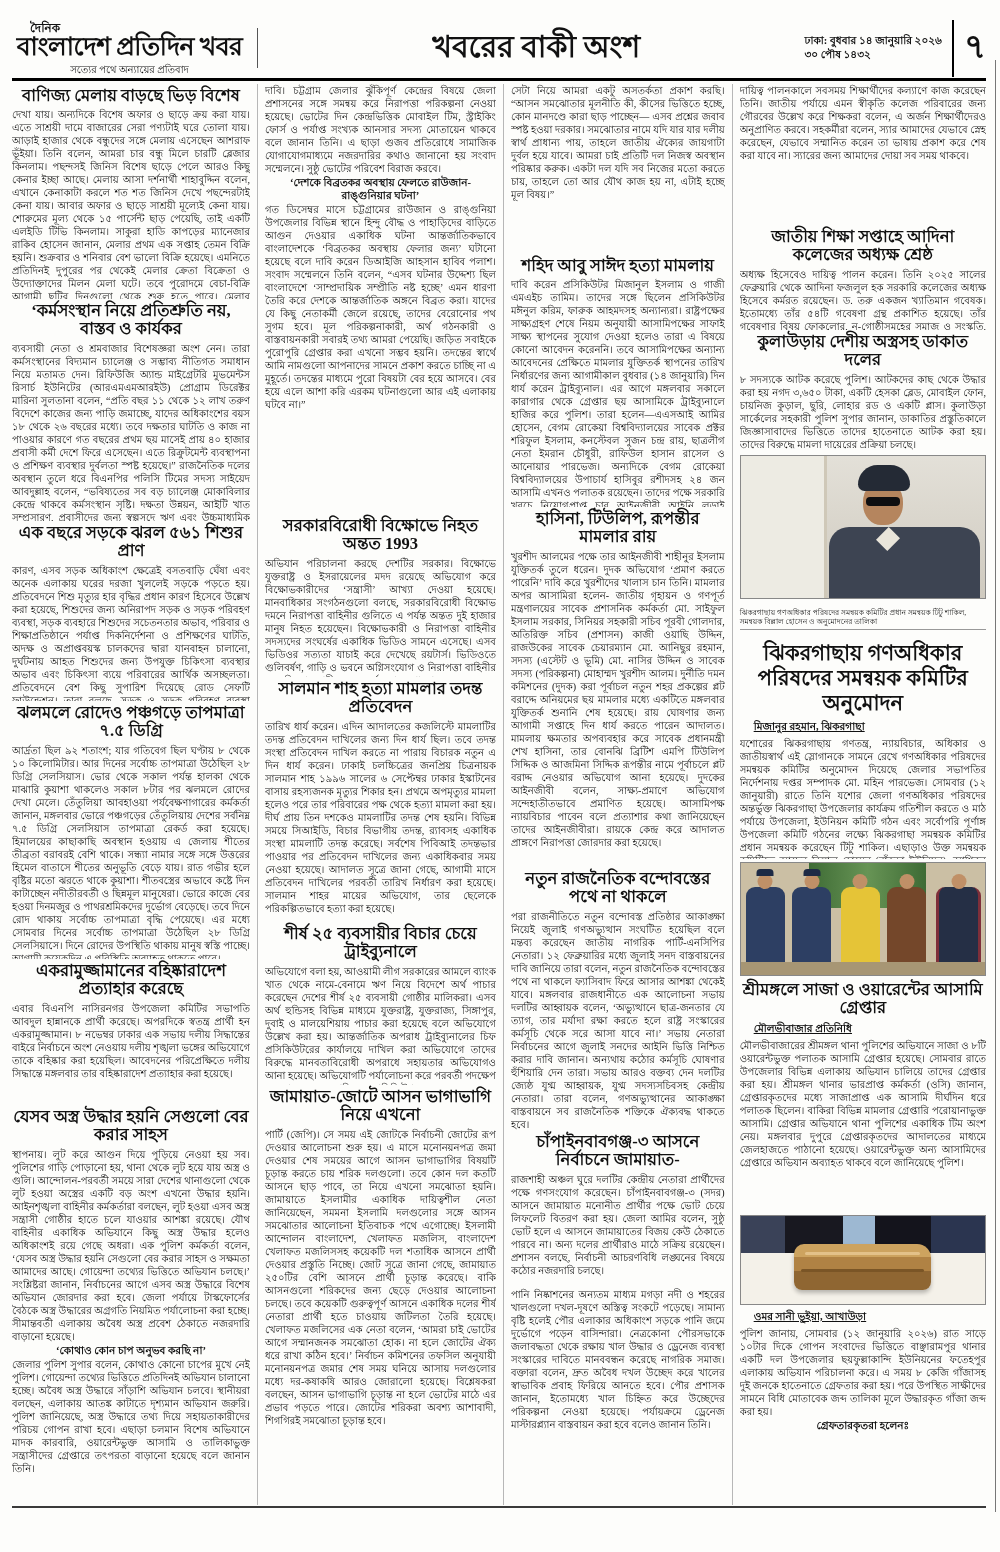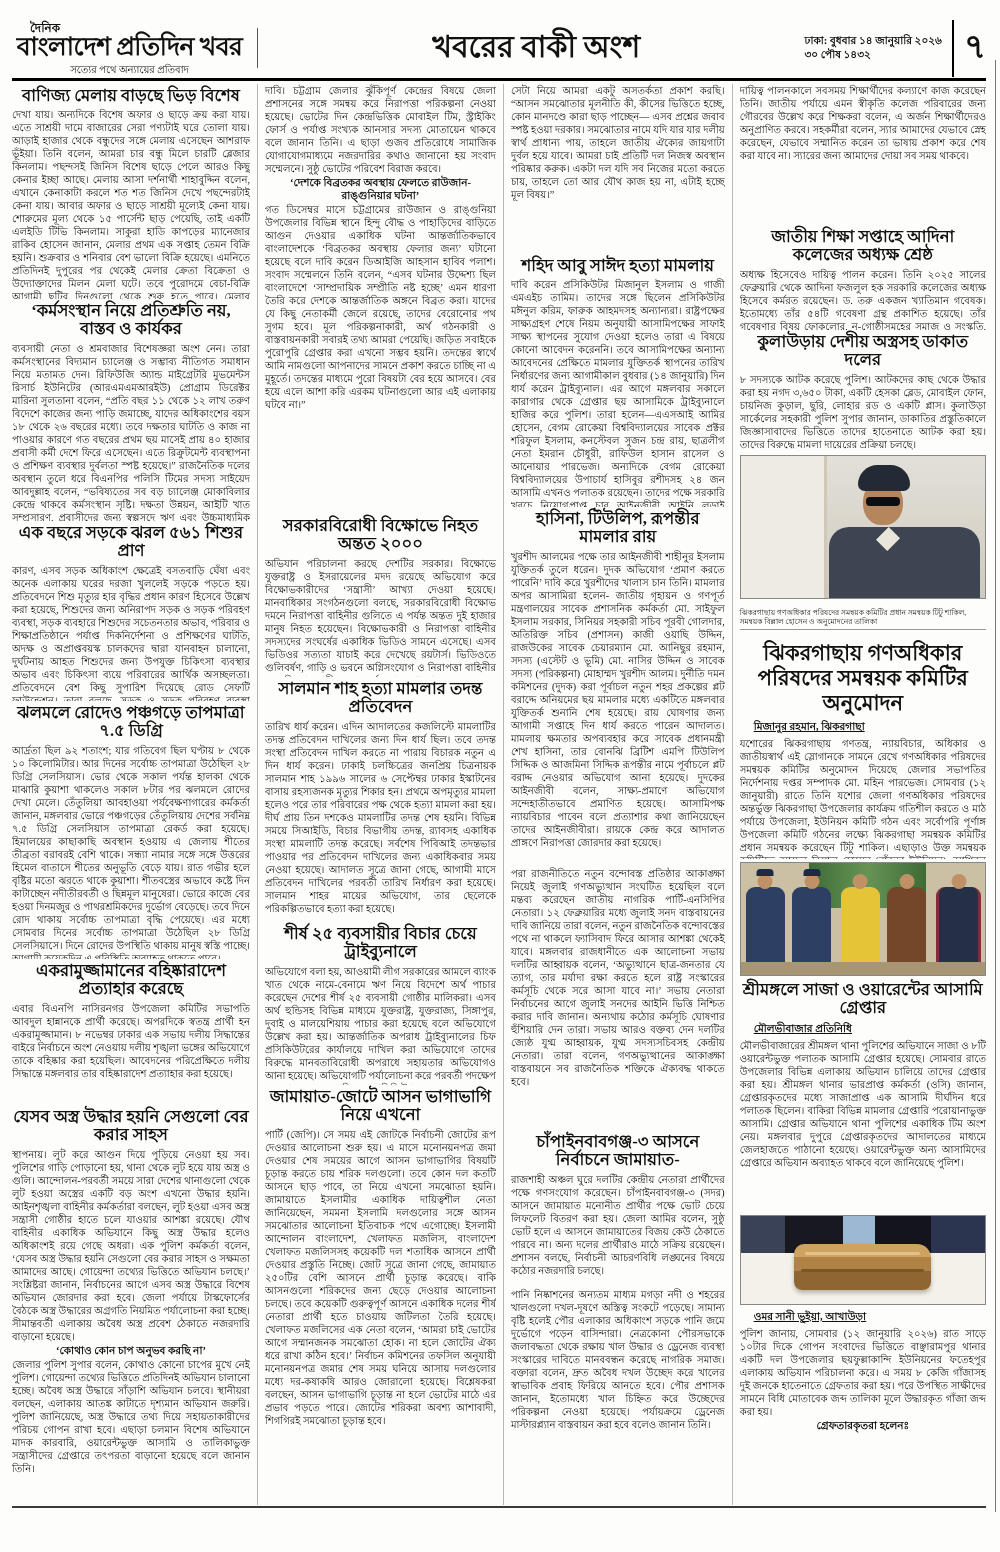--- a/index.html
+++ b/index.html
@@ -117,21 +117,21 @@
       </article>
     </div>
 
     <div class="col">
       <article style="height:430px">
         <p>দাবি। চট্টগ্রাম জেলার ঝুঁকিপূর্ণ কেন্দ্রের বিষয়ে জেলা প্রশাসনের সঙ্গে সমন্বয় করে নিরাপত্তা পরিকল্পনা নেওয়া হয়েছে। ভোটের দিন কেন্দ্রভিত্তিক মোবাইল টিম, স্ট্রাইকিং ফোর্স ও পর্যাপ্ত সংখ্যক আনসার সদস্য মোতায়েন থাকবে বলে জানান তিনি। এ ছাড়া গুজব প্রতিরোধে সামাজিক যোগাযোগমাধ্যমে নজরদারির কথাও জানানো হয় সংবাদ সম্মেলনে। সুষ্ঠু ভোটের পরিবেশ বিরাজ করবে।</p>
         <p class="subhead">‘দেশকে বিব্রতকর অবস্থায় ফেলতে রাউজান-রাঙ্গুনিয়ার ঘটনা’</p>
         <p>গত ডিসেম্বর মাসে চট্টগ্রামের রাউজান ও রাঙ্গুনিয়া উপজেলার বিভিন্ন স্থানে হিন্দু বৌদ্ধ ও পাহাড়িদের বাড়িতে আগুন দেওয়ার একাধিক ঘটনা আন্তর্জাতিকভাবে বাংলাদেশকে ‘বিব্রতকর অবস্থায় ফেলার জন্য’ ঘটানো হয়েছে বলে দাবি করেন ডিআইজি আহসান হাবিব পলাশ। সংবাদ সম্মেলনে তিনি বলেন, “এসব ঘটনার উদ্দেশ্য ছিল বাংলাদেশে ‘সাম্প্রদায়িক সম্প্রীতি নষ্ট হচ্ছে’ এমন ধারণা তৈরি করে দেশকে আন্তর্জাতিক অঙ্গনে বিব্রত করা। যাদের যে কিছু নেতাকর্মী জেলে রয়েছে, তাদের বেরোনোর পথ সুগম হবে। মূল পরিকল্পনাকারী, অর্থ গঠনকারী ও বাস্তবায়নকারী সবারই তথ্য আমরা পেয়েছি। জড়িত সবাইকে পুরোপুরি গ্রেপ্তার করা এখনো সম্ভব হয়নি। তদন্তের স্বার্থে আমি নামগুলো আপনাদের সামনে প্রকাশ করতে চাচ্ছি না এ মুহূর্তে। তদন্তের মাধ্যমে পুরো বিষয়টা বের হয়ে আসবে। বের হয়ে এলে আশা করি এরকম ঘটনাগুলো আর এই এলাকায় ঘটবে না।”</p>
       </article>
       <article style="height:163px">
-        <h2>সরকারবিরোধী বিক্ষোভে নিহত অন্তত ২০০০</h2>
+        <h2>সরকারবিরোধী বিক্ষোভে নিহত অন্তত 1993</h2>
         <p>অভিযান পরিচালনা করছে দেশটির সরকার। বিক্ষোভে যুক্তরাষ্ট্র ও ইসরায়েলের মদদ রয়েছে অভিযোগ করে বিক্ষোভকারীদের ‘সন্ত্রাসী’ আখ্যা দেওয়া হয়েছে। মানবাধিকার সংগঠনগুলো বলছে, সরকারবিরোধী বিক্ষোভ দমনে নিরাপত্তা বাহিনীর গুলিতে এ পর্যন্ত অন্তত দুই হাজার মানুষ নিহত হয়েছেন। বিক্ষোভকারী ও নিরাপত্তা বাহিনীর সদস্যদের সংঘর্ষের একাধিক ভিডিও সামনে এসেছে। এসব ভিডিওর সত্যতা যাচাই করে দেখেছে রয়টার্স। ভিডিওতে গুলিবর্ষণ, গাড়ি ও ভবনে অগ্নিসংযোগ ও নিরাপত্তা বাহিনীর সঙ্গে বিক্ষোভকারীদের সংঘর্ষের দৃশ্য দেখা গেছে।</p>
       </article>
       <article style="height:245px">
         <h2>সালমান শাহ হত্যা মামলার তদন্ত প্রতিবেদন</h2>
         <p>তারিখ ধার্য করেন। এদিন আদালতের কজলিস্টে মামলাটির তদন্ত প্রতিবেদন দাখিলের জন্য দিন ধার্য ছিল। তবে তদন্ত সংস্থা প্রতিবেদন দাখিল করতে না পারায় বিচারক নতুন এ দিন ধার্য করেন। ঢাকাই চলচ্চিত্রের জনপ্রিয় চিত্রনায়ক সালমান শাহ ১৯৯৬ সালের ৬ সেপ্টেম্বর ঢাকার ইস্কাটনের বাসায় রহস্যজনক মৃত্যুর শিকার হন। প্রথমে অপমৃত্যুর মামলা হলেও পরে তার পরিবারের পক্ষ থেকে হত্যা মামলা করা হয়। দীর্ঘ প্রায় তিন দশকেও মামলাটির তদন্ত শেষ হয়নি। বিভিন্ন সময়ে সিআইডি, বিচার বিভাগীয় তদন্ত, র‍্যাবসহ একাধিক সংস্থা মামলাটি তদন্ত করেছে। সর্বশেষ পিবিআই তদন্তভার পাওয়ার পর প্রতিবেদন দাখিলের জন্য একাধিকবার সময় নেওয়া হয়েছে। আদালত সূত্রে জানা গেছে, আগামী মাসে প্রতিবেদন দাখিলের পরবর্তী তারিখ নির্ধারণ করা হয়েছে। সালমান শাহর মায়ের অভিযোগ, তার ছেলেকে পরিকল্পিতভাবে হত্যা করা হয়েছে।</p>
       </article>
       <article style="height:163px">
         <h2>শীর্ষ ২৫ ব্যবসায়ীর বিচার চেয়ে ট্রাইব্যুনালে</h2>
         <p>অভিযোগে বলা হয়, আওয়ামী লীগ সরকারের আমলে ব্যাংক খাত থেকে নামে-বেনামে ঋণ নিয়ে বিদেশে অর্থ পাচার করেছেন দেশের শীর্ষ ২৫ ব্যবসায়ী গোষ্ঠীর মালিকরা। এসব অর্থ হুন্ডিসহ বিভিন্ন মাধ্যমে যুক্তরাষ্ট্র, যুক্তরাজ্য, সিঙ্গাপুর, দুবাই ও মালয়েশিয়ায় পাচার করা হয়েছে বলে অভিযোগে উল্লেখ করা হয়। আন্তর্জাতিক অপরাধ ট্রাইব্যুনালের চিফ প্রসিকিউটরের কার্যালয়ে দাখিল করা অভিযোগে তাদের বিরুদ্ধে মানবতাবিরোধী অপরাধে সহায়তার অভিযোগও আনা হয়েছে। অভিযোগটি পর্যালোচনা করে পরবর্তী পদক্ষেপ নেওয়া হবে বলে জানিয়েছে প্রসিকিউশন।</p>
       </article>
@@ -147,20 +147,21 @@
       </article>
       <article style="height:253px">
         <h2>শহিদ আবু সাঈদ হত্যা মামলায়</h2>
         <p>দাবি করেন প্রসিকিউটর মিজানুল ইসলাম ও গাজী এমএইচ তামিম। তাদের সঙ্গে ছিলেন প্রসিকিউটর মঈনুল করিম, ফারুক আহমদসহ অন্যান্যরা। রাষ্ট্রপক্ষের সাক্ষ্যগ্রহণ শেষে নিয়ম অনুযায়ী আসামিপক্ষের সাফাই সাক্ষ্য স্থাপনের সুযোগ দেওয়া হলেও তারা এ বিষয়ে কোনো আবেদন করেননি। তবে আসামিপক্ষের অন্যান্য আবেদনের প্রেক্ষিতে মামলার যুক্তিতর্ক স্থাপনের তারিখ নির্ধারণের জন্য আগামীকাল বুধবার (১৪ জানুয়ারি) দিন ধার্য করেন ট্রাইব্যুনাল। এর আগে মঙ্গলবার সকালে কারাগার থেকে গ্রেপ্তার ছয় আসামিকে ট্রাইব্যুনালে হাজির করে পুলিশ। তারা হলেন—এএসআই আমির হোসেন, বেগম রোকেয়া বিশ্ববিদ্যালয়ের সাবেক প্রক্টর শরিফুল ইসলাম, কনস্টেবল সুজন চন্দ্র রায়, ছাত্রলীগ নেতা ইমরান চৌধুরী, রাফিউল হাসান রাসেল ও আনোয়ার পারভেজ। অন্যদিকে বেগম রোকেয়া বিশ্ববিদ্যালয়ের উপাচার্য হাসিবুর রশীদসহ ২৪ জন আসামি এখনও পলাতক রয়েছেন। তাদের পক্ষে সরকারি খরচে নিয়োগপ্রাপ্ত চার আইনজীবী আইনি লড়াই চালিয়ে যাচ্ছেন। উল্লেখ্য, গত বছরের ২৭ আগস্ট সূচনা বক্তব্যের মধ্য দিয়ে এ মামলার আনুষ্ঠানিক বিচার শুরু হয়। এর আগে ৬ আগস্ট ৩০ আসামির বিরুদ্ধে ফরমাল চার্জ গঠন করা হয়। ২২ জুলাই পলাতক আসামিদের পক্ষে স্টেট ডিফেন্স আইনজীবী নিয়োগ দেওয়া হয়। মামলার অভিযোগ আমলে নেওয়া হয় ৩০ জুন এবং তার ছয় দিন আগে, ২৪ জুন তদন্ত সংস্থা চিফ প্রসিকিউটরের কার্যালয়ে তদন্ত প্রতিবেদন জমা দেয়।</p>
       </article>
       <article style="height:360px">
         <h2>হাসিনা, টিউলিপ, রূপন্তীর মামলার রায়</h2>
         <p>খুরশীদ আলমের পক্ষে তার আইনজীবী শাহীনুর ইসলাম যুক্তিতর্ক তুলে ধরেন। দুদক অভিযোগ ‘প্রমাণ করতে পারেনি’ দাবি করে খুরশীদের খালাস চান তিনি। মামলার অপর আসামিরা হলেন- জাতীয় গৃহায়ন ও গণপূর্ত মন্ত্রণালয়ের সাবেক প্রশাসনিক কর্মকর্তা মো. সাইফুল ইসলাম সরকার, সিনিয়র সহকারী সচিব পূরবী গোলদার, অতিরিক্ত সচিব (প্রশাসন) কাজী ওয়াছি উদ্দিন, রাজউকের সাবেক চেয়ারম্যান মো. আনিছুর রহমান, সদস্য (এস্টেট ও ভূমি) মো. নাসির উদ্দিন ও সাবেক সদস্য (পরিকল্পনা) মোহাম্মদ খুরশীদ আলম। দুর্নীতি দমন কমিশনের (দুদক) করা পূর্বাচল নতুন শহর প্রকল্পের প্লট বরাদ্দে অনিয়মের ছয় মামলার মধ্যে একটিতে মঙ্গলবার যুক্তিতর্ক শুনানি শেষ হয়েছে। রায় ঘোষণার জন্য আগামী সপ্তাহে দিন ধার্য করতে পারেন আদালত। মামলায় ক্ষমতার অপব্যবহার করে সাবেক প্রধানমন্ত্রী শেখ হাসিনা, তার বোনঝি ব্রিটিশ এমপি টিউলিপ সিদ্দিক ও আজমিনা সিদ্দিক রূপন্তীর নামে পূর্বাচলে প্লট বরাদ্দ নেওয়ার অভিযোগ আনা হয়েছে। দুদকের আইনজীবী বলেন, সাক্ষ্য-প্রমাণে অভিযোগ সন্দেহাতীতভাবে প্রমাণিত হয়েছে। আসামিপক্ষ ন্যায়বিচার পাবেন বলে প্রত্যাশার কথা জানিয়েছেন তাদের আইনজীবীরা। রায়কে কেন্দ্র করে আদালত প্রাঙ্গণে নিরাপত্তা জোরদার করা হয়েছে।</p>
       </article>
       <article style="height:263px">
+        <h2>নতুন রাজনৈতিক বন্দোবস্তের পথে না থাকলে</h2>
         <p>পরা রাজনীতিতে নতুন বন্দোবস্ত প্রতিষ্ঠার আকাঙ্ক্ষা নিয়েই জুলাই গণঅভ্যুত্থান সংঘটিত হয়েছিল বলে মন্তব্য করেছেন জাতীয় নাগরিক পার্টি-এনসিপির নেতারা। ১২ ফেব্রুয়ারির মধ্যে জুলাই সনদ বাস্তবায়নের দাবি জানিয়ে তারা বলেন, নতুন রাজনৈতিক বন্দোবস্তের পথে না থাকলে ফ্যাসিবাদ ফিরে আসার আশঙ্কা থেকেই যাবে। মঙ্গলবার রাজধানীতে এক আলোচনা সভায় দলটির আহ্বায়ক বলেন, ‘অভ্যুত্থানে ছাত্র-জনতার যে ত্যাগ, তার মর্যাদা রক্ষা করতে হলে রাষ্ট্র সংস্কারের কর্মসূচি থেকে সরে আসা যাবে না।’ সভায় নেতারা নির্বাচনের আগে জুলাই সনদের আইনি ভিত্তি নিশ্চিত করার দাবি জানান। অন্যথায় কঠোর কর্মসূচি ঘোষণার হুঁশিয়ারি দেন তারা। সভায় আরও বক্তব্য দেন দলটির জ্যেষ্ঠ যুগ্ম আহ্বায়ক, যুগ্ম সদস্যসচিবসহ কেন্দ্রীয় নেতারা। তারা বলেন, গণঅভ্যুত্থানের আকাঙ্ক্ষা বাস্তবায়নে সব রাজনৈতিক শক্তিকে ঐক্যবদ্ধ থাকতে হবে।</p>
       </article>
       <article style="height:158px">
         <h2>চাঁপাইনবাবগঞ্জ-৩ আসনে নির্বাচনে জামায়াত-</h2>
         <p>রাজশাহী অঞ্চল ঘুরে দলটির কেন্দ্রীয় নেতারা প্রার্থীদের পক্ষে গণসংযোগ করেছেন। চাঁপাইনবাবগঞ্জ-৩ (সদর) আসনে জামায়াত মনোনীত প্রার্থীর পক্ষে ভোট চেয়ে লিফলেট বিতরণ করা হয়। জেলা আমির বলেন, সুষ্ঠু ভোট হলে এ আসনে জামায়াতের বিজয় কেউ ঠেকাতে পারবে না। অন্য দলের প্রার্থীরাও মাঠে সক্রিয় রয়েছেন। প্রশাসন বলছে, নির্বাচনী আচরণবিধি লঙ্ঘনের বিষয়ে কঠোর নজরদারি চলছে।</p>
       </article>
       <article style="height:214px">
         <p>পানি নিষ্কাশনের অন্যতম মাধ্যম মগড়া নদী ও শহরের খালগুলো দখল-দূষণে অস্তিত্ব সংকটে পড়েছে। সামান্য বৃষ্টি হলেই পৌর এলাকার অধিকাংশ সড়কে পানি জমে দুর্ভোগে পড়েন বাসিন্দারা। নেত্রকোনা পৌরসভাকে জলাবদ্ধতা থেকে রক্ষায় খাল উদ্ধার ও ড্রেনেজ ব্যবস্থা সংস্কারের দাবিতে মানববন্ধন করেছে নাগরিক সমাজ। বক্তারা বলেন, দ্রুত অবৈধ দখল উচ্ছেদ করে খালের স্বাভাবিক প্রবাহ ফিরিয়ে আনতে হবে। পৌর প্রশাসক জানান, ইতোমধ্যে খাল চিহ্নিত করে উচ্ছেদের পরিকল্পনা নেওয়া হয়েছে। পর্যায়ক্রমে ড্রেনেজ মাস্টারপ্ল্যান বাস্তবায়ন করা হবে বলেও জানান তিনি।</p>
       </article>
     </div>

